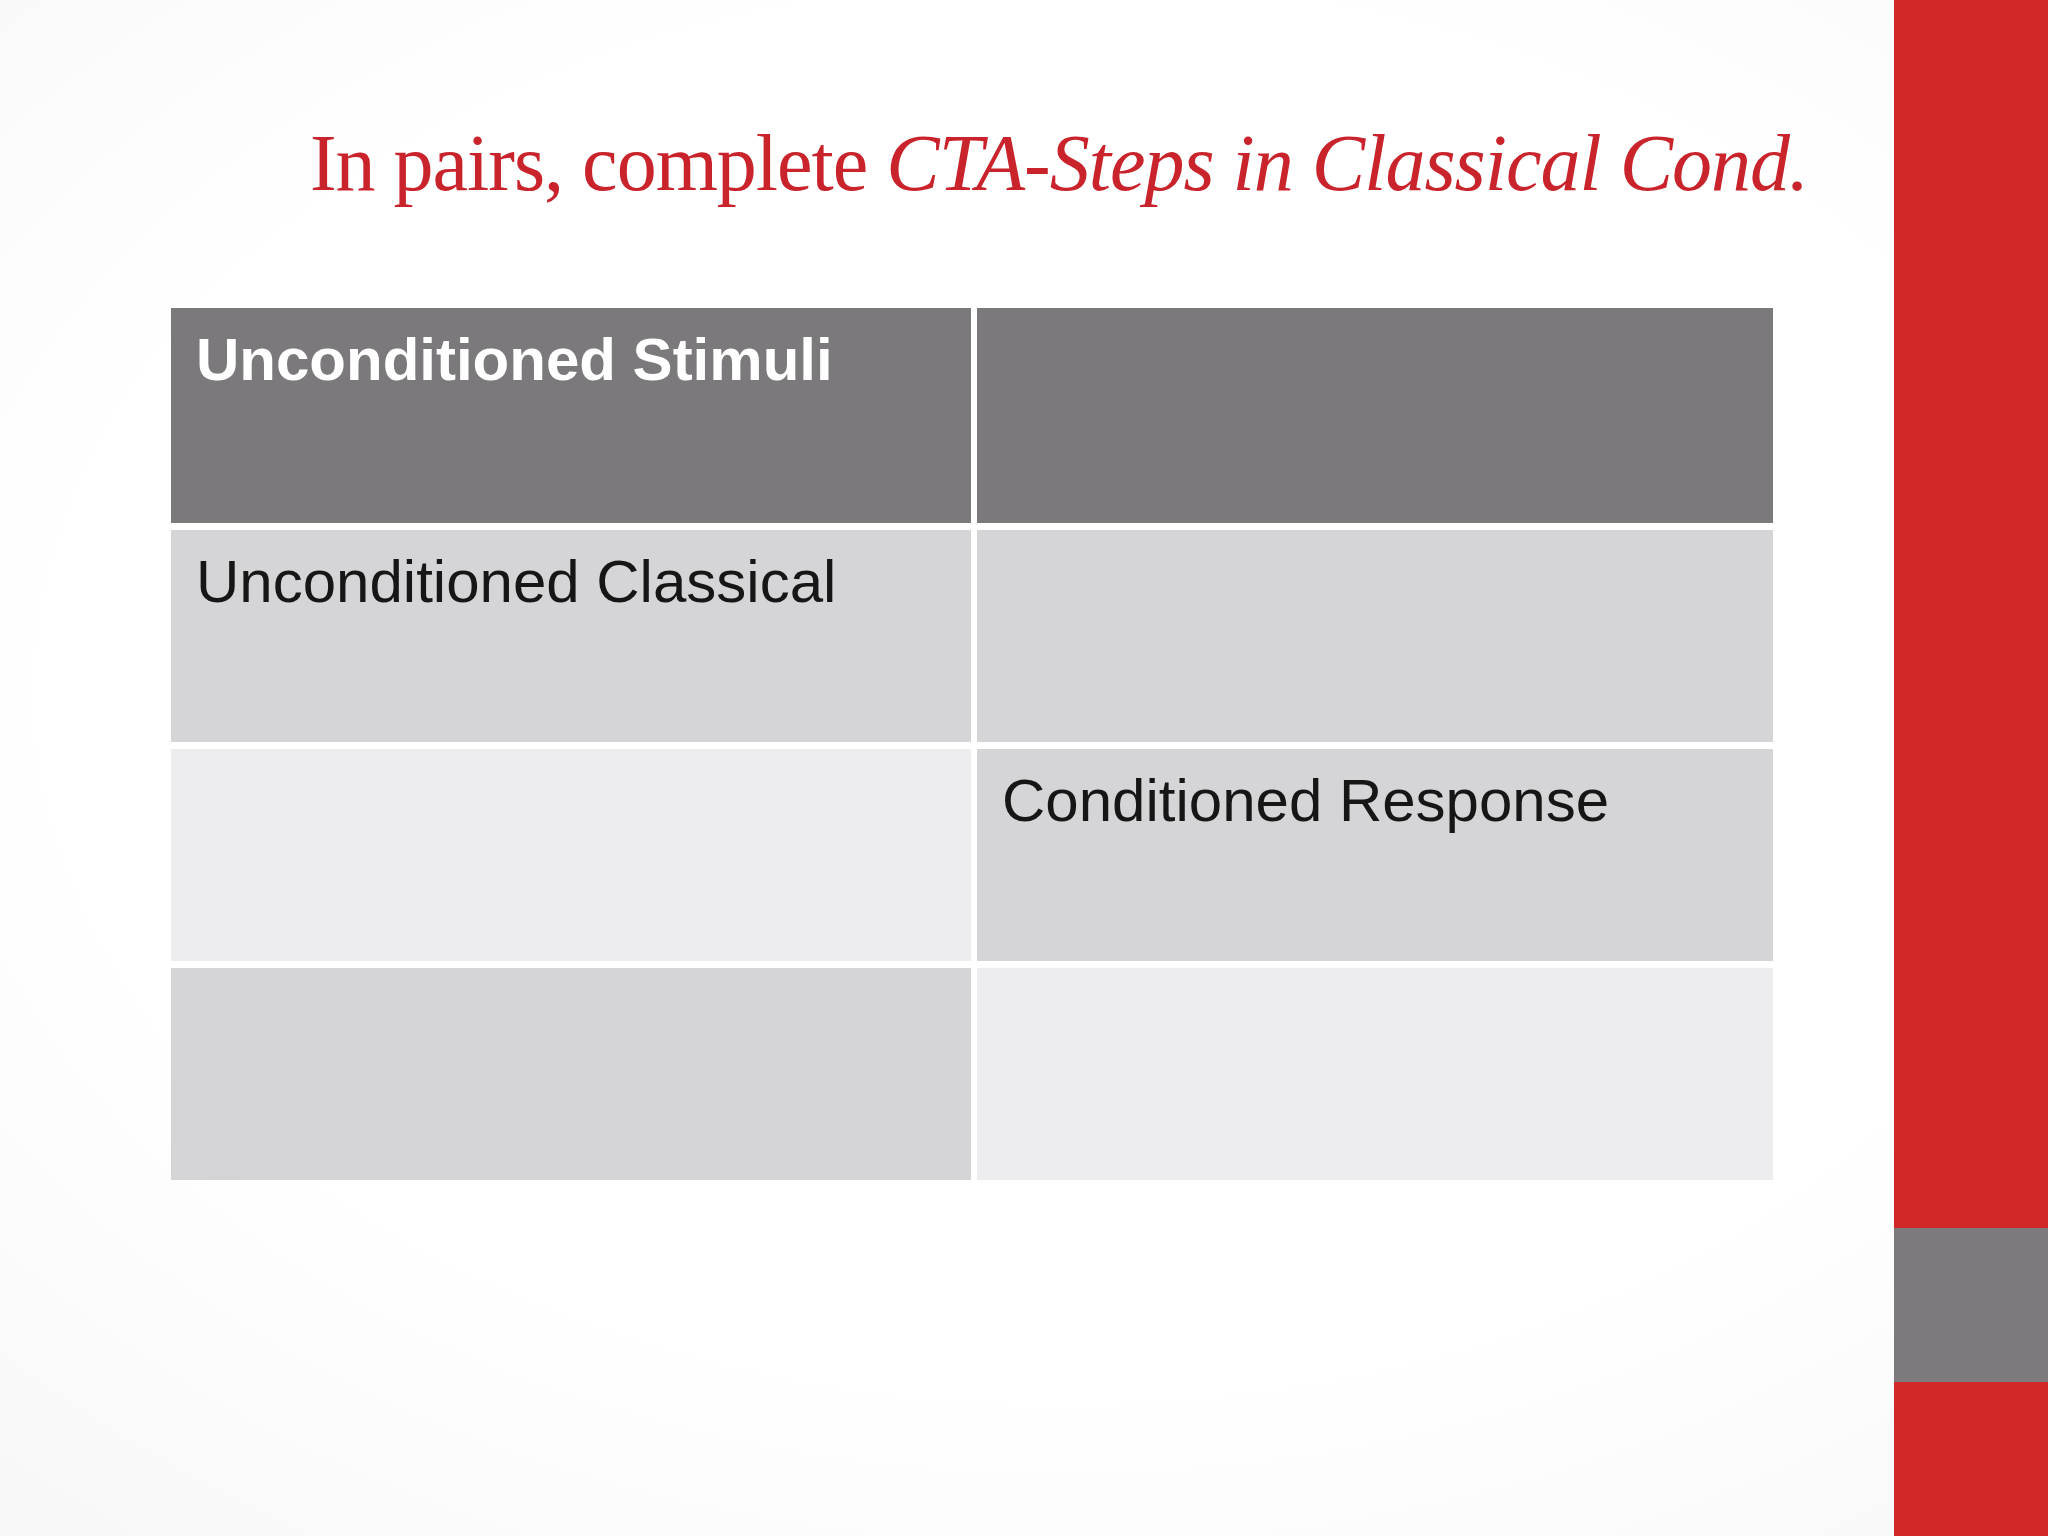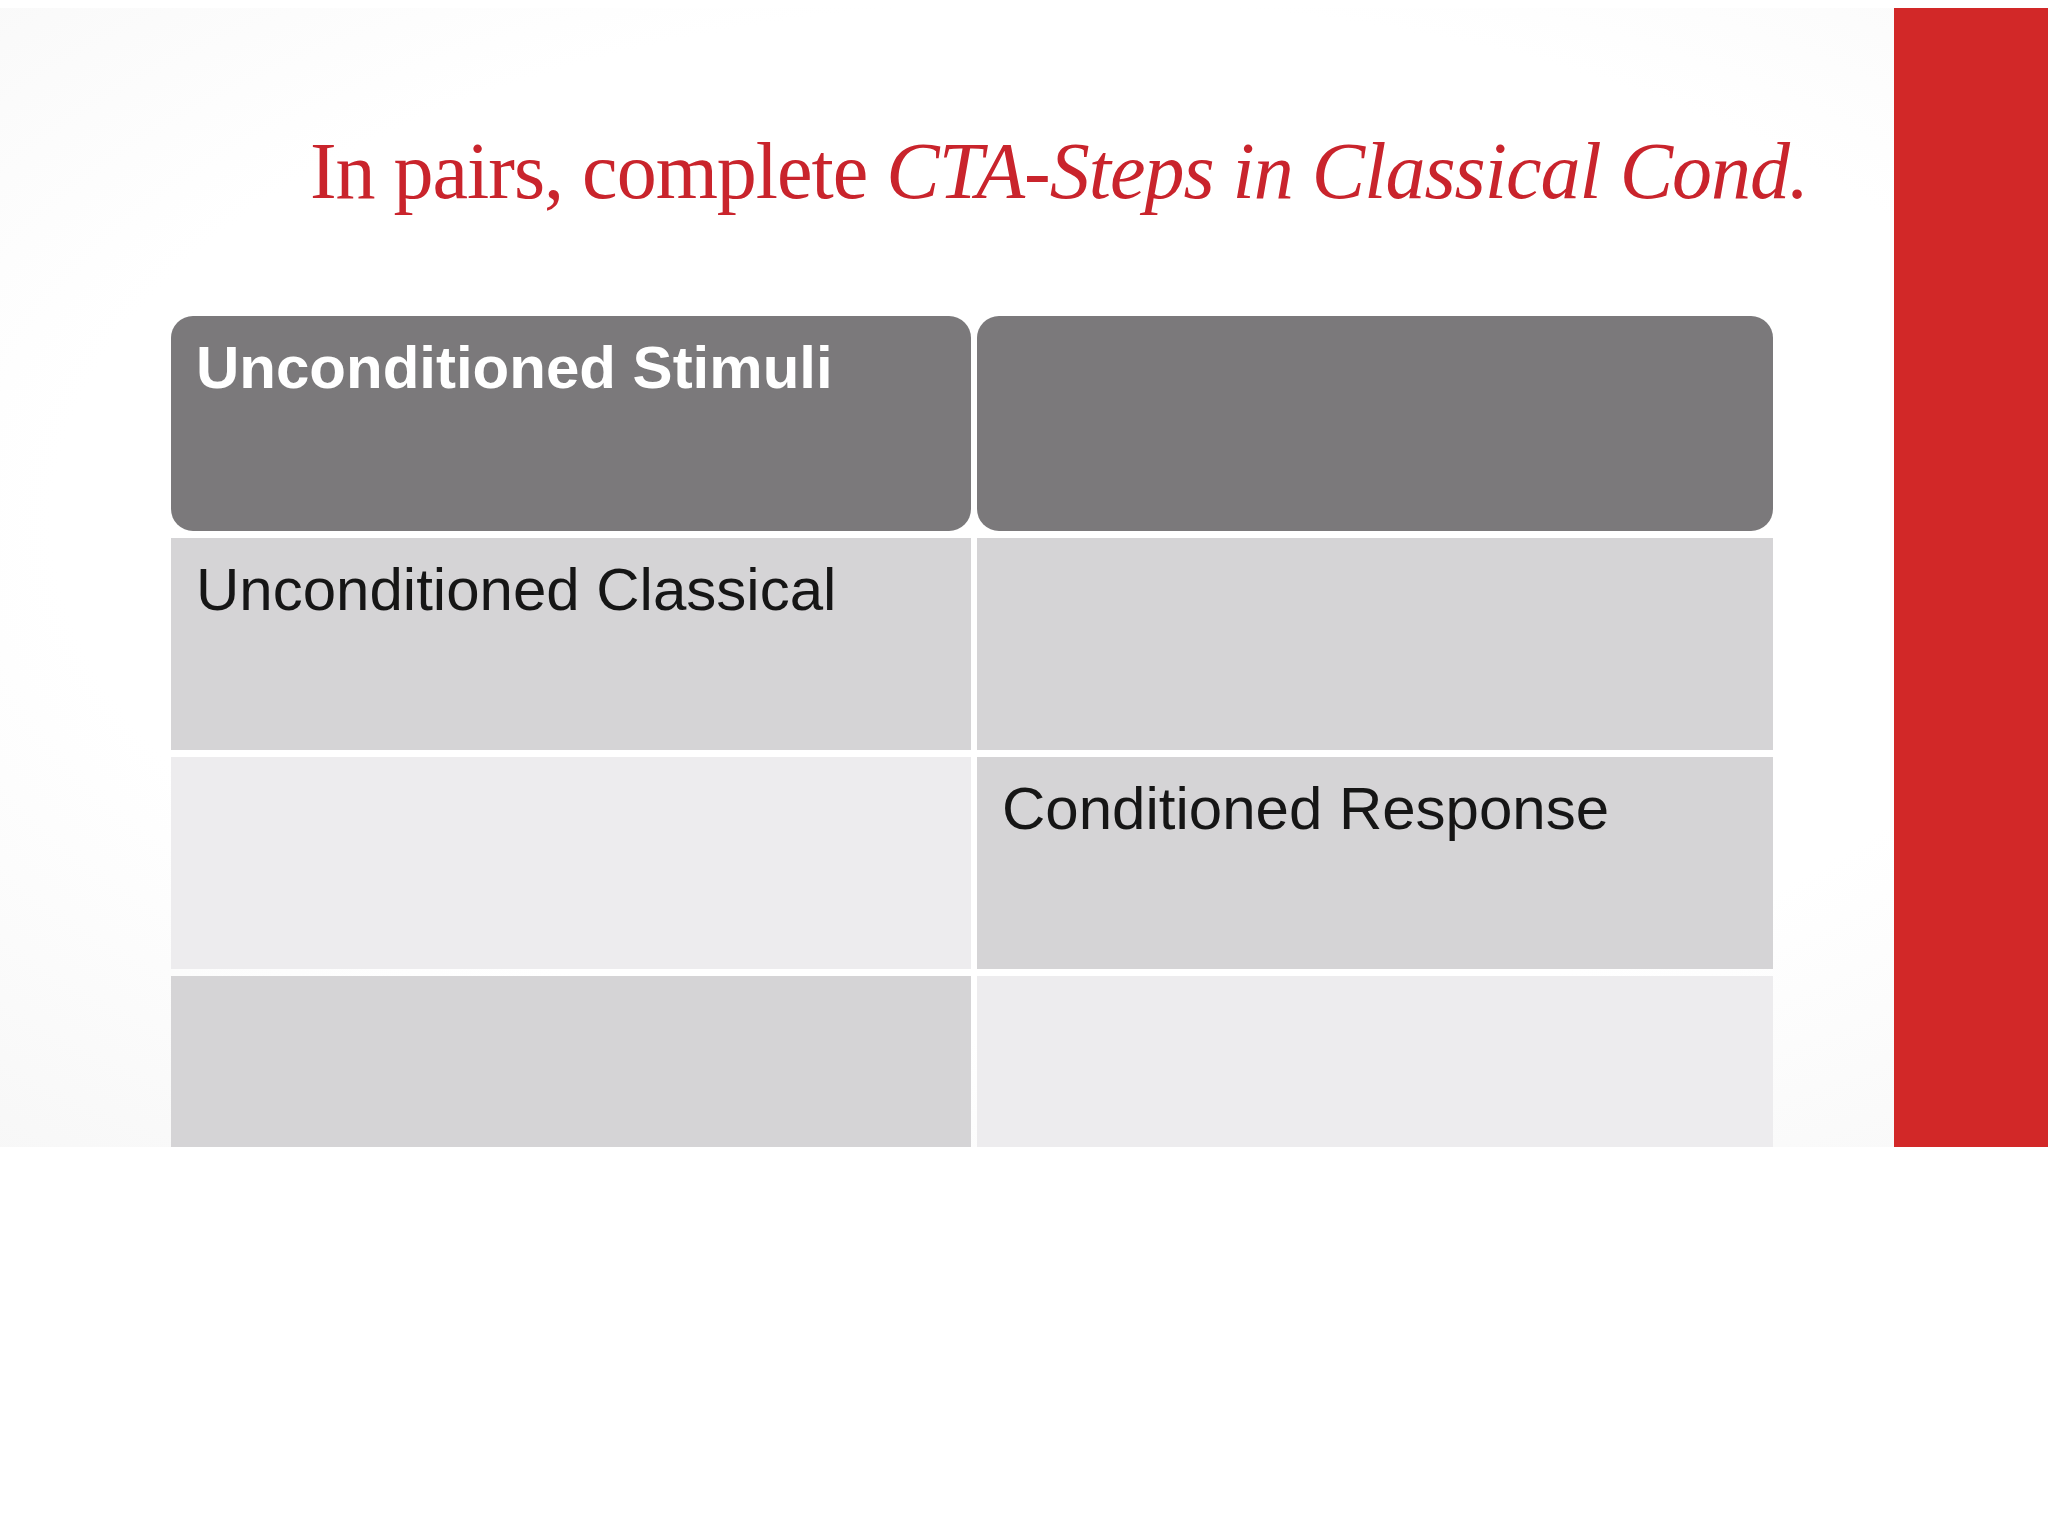--- a/index.html
+++ b/index.html
@@ -4,26 +4,25 @@
 <style>
   html, body {
     margin: 0;
     padding: 0;
     background: #ffffff;
     font-family: "Liberation Sans", sans-serif;
   }
   .slide {
     position: relative;
     width: 2048px;
-    height: 1139px;
+    height: 1536px;
     overflow: hidden;
     background:
       radial-gradient(ellipse 130% 120% at 52% 45%,
         #ffffff 38%, #f7f7f7 62%, #ececec 82%, #dddddd 100%);
-    margin-top: 8px;
   }
   .title {
     position: absolute;
     top: 118px;
     left: 0;
     width: 2048px;
     margin: 0;
     box-sizing: border-box;
     padding-left: 70px;
     text-align: center;
@@ -51,21 +50,20 @@
     box-sizing: border-box;
     padding: 14px 20px 0 25px;
     font-size: 60px;
     line-height: 1.25;
     color: #161616;
   }
   .cell.header {
     background: var(--header-gray, #7B797B);
     color: #ffffff;
     font-weight: 700;
-    border-radius: 22px;
   }
   .cell.shade-dark  { background: var(--row-gray-dark, #D5D4D6); }
   .cell.shade-light { background: var(--row-gray-light, #EDECEE); }
   .accent-bar {
     position: absolute;
     top: 0;
     left: 1894px;
     width: 154px;
     height: 1536px;
     background: var(--bar-red, #D22828);

